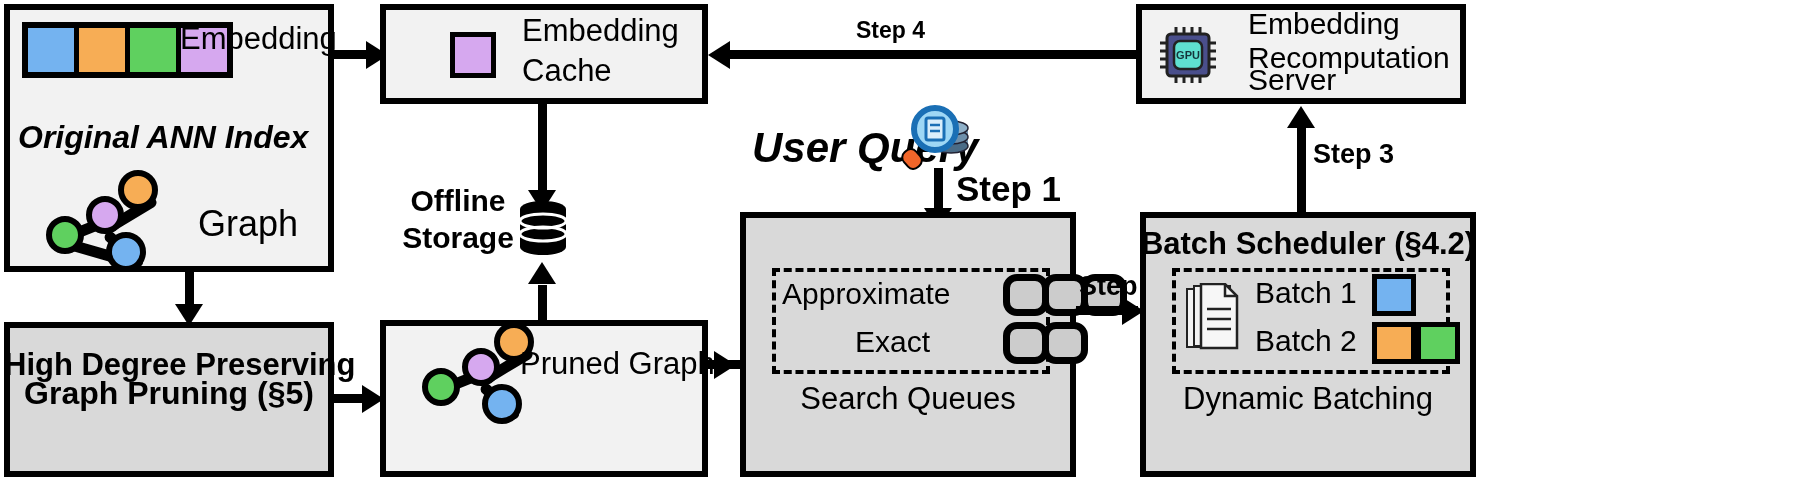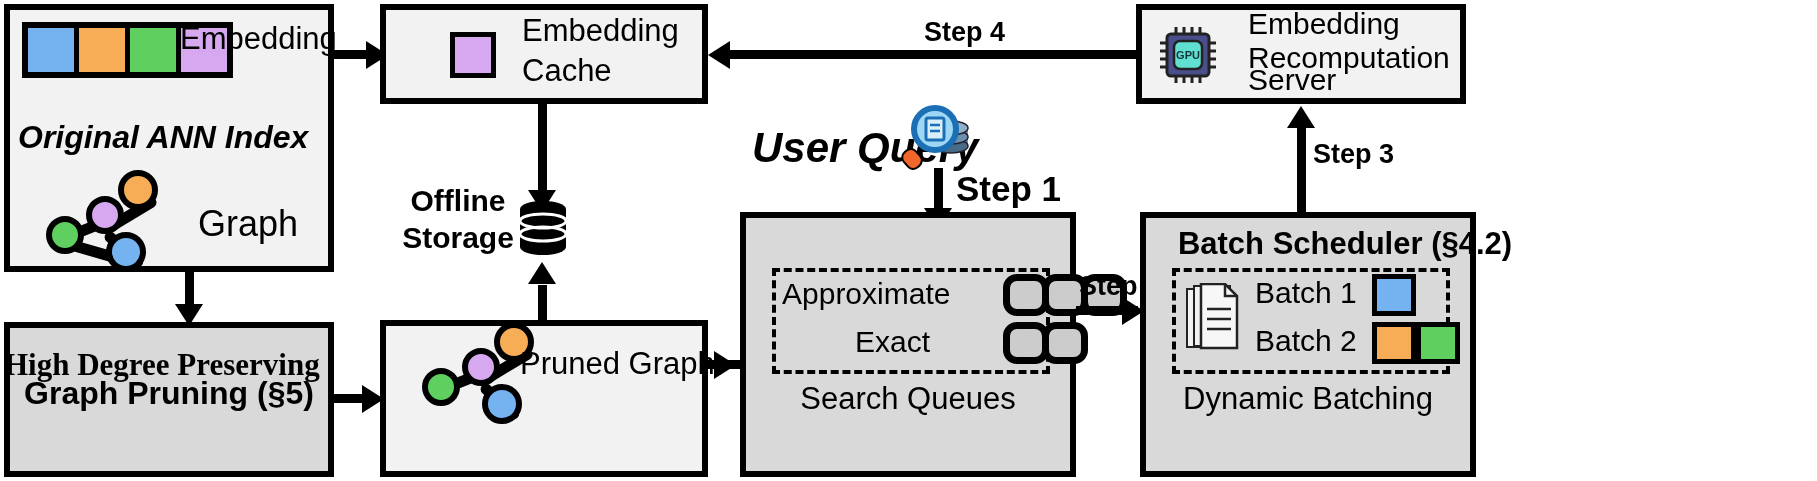--- a/index.html
+++ b/index.html
@@ -56,21 +56,21 @@
     <div class="gnode" style="left:86px;top:196px;width:38px;height:38px;background:#d6a8ef;"></div>
     <div class="gnode" style="left:118px;top:170px;width:40px;height:40px;background:#f7ad55;"></div>
     <div class="gnode" style="left:106px;top:232px;width:40px;height:40px;background:#74b3f0;"></div>
   </div>
   <div class="lbl" style="left:198px;top:205px;font-size:36px;">Graph</div>
 
   <div class="ar" style="left:185px;top:272px;width:9px;height:36px;"></div>
   <div class="arh d" style="left:175px;top:304px;"></div>
 
   <div class="box gray" style="left:4px;top:322px;width:330px;height:155px;"></div>
-  <div class="lbl b ctr" style="left:4px;top:348px;width:281px;font-size:31px;font-family:Liberation Serif, serif;">High Degree Preserving</div>
+  <div class="lbl b ctr" style="left:4px;top:348px;width:281px;font-size:31px;">High Degree Preserving</div>
   <div class="lbl b ctr" style="left:4px;top:376px;width:330px;font-size:32px;">Graph Pruning (§5)</div>
 
   <div class="ar" style="left:334px;top:394px;width:32px;height:9px;"></div>
   <div class="arh r" style="left:362px;top:385px;"></div>
 
   <div class="ar" style="left:334px;top:50px;width:38px;height:9px;"></div>
   <div class="arh r" style="left:366px;top:41px;"></div>
 
   <div class="box" style="left:380px;top:4px;width:328px;height:100px;"></div>
   <div class="chip" style="left:450px;top:32px;width:46px;height:46px;background:#d6a8ef;"></div>
@@ -140,21 +140,21 @@
   <div class="qcell" style="left:1003px;top:322px;width:46px;height:42px;"></div>
   <div class="qcell" style="left:1042px;top:322px;width:46px;height:42px;"></div>
 
   <div class="lbl ctr" style="left:740px;top:382px;width:336px;font-size:31px;">Search Queues</div>
 
   <div class="ar" style="left:1076px;top:306px;width:62px;height:9px;"></div>
   <div class="arh r" style="left:1122px;top:297px;"></div>
   <div class="lbl b" style="left:1079px;top:272px;font-size:27px;">Step 2</div>
 
   <div class="box gray" style="left:1140px;top:212px;width:336px;height:265px;"></div>
-  <div class="lbl b ctr" style="left:1140px;top:227px;width:336px;font-size:31px;padding-left:37px;">Batch Scheduler (§4.2)</div>
+  <div class="lbl b ctr" style="left:1140px;top:227px;width:336px;font-size:31px;">Batch Scheduler (§4.2)</div>
   <div class="dash" style="left:1172px;top:268px;width:278px;height:106px;"></div>
 
   <svg style="position:absolute;left:1186px;top:283px;" width="58" height="72" viewBox="0 0 58 72">
     <rect x="1" y="6" width="36" height="58" fill="#f2f2f2" stroke="#222" stroke-width="2"></rect>
     <rect x="8" y="3" width="36" height="60" fill="#f2f2f2" stroke="#222" stroke-width="2"></rect>
     <path d="M15 1 h24 l12 12 v52 h-36 z" fill="#f7f7f7" stroke="#222" stroke-width="2.5"></path>
     <path d="M39 1 v12 h12" fill="none" stroke="#222" stroke-width="2.5"></path>
     <line x1="21" y1="26" x2="45" y2="26" stroke="#222" stroke-width="2.5"></line>
     <line x1="21" y1="36" x2="45" y2="36" stroke="#222" stroke-width="2.5"></line>
     <line x1="21" y1="46" x2="45" y2="46" stroke="#222" stroke-width="2.5"></line>
@@ -198,15 +198,15 @@
     <rect x="16" y="16" width="28" height="28" rx="6" fill="#5fe0d0" stroke="#222" stroke-width="2.5"></rect>
     <text x="30" y="34" font-family="'Liberation Sans',sans-serif" font-size="11" font-weight="bold" fill="#14343a" text-anchor="middle">GPU</text>
   </svg>
 
   <div class="lbl" style="left:1248px;top:8px;font-size:30px;">Embedding</div>
   <div class="lbl" style="left:1248px;top:42px;font-size:30px;">Recomputation</div>
   <div class="lbl" style="left:1248px;top:64px;font-size:30px;">Server</div>
 
   <div class="ar" style="left:728px;top:50px;width:410px;height:9px;"></div>
   <div class="arh l" style="left:708px;top:41px;"></div>
-  <div class="lbl b" style="left:924px;top:18px;font-size:27px;">Step 4</div>
+  <div class="lbl b" style="left:856px;top:18px;font-size:23px;">Step 4</div>
 
 </div>
 
 </body></html>

